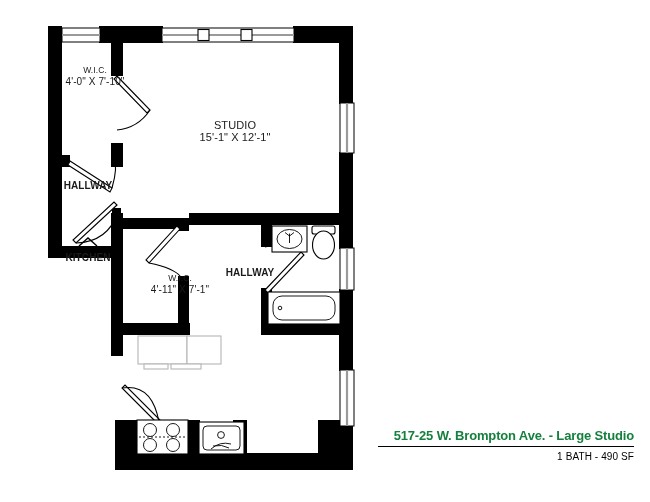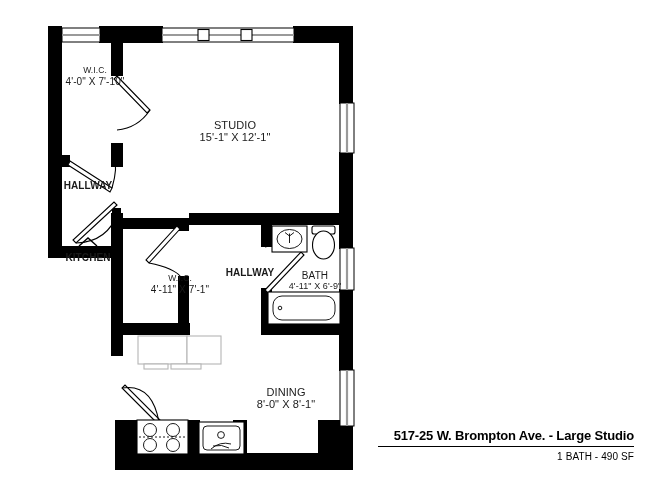--- a/index.html
+++ b/index.html
@@ -63,21 +63,21 @@
     position: absolute;
     left: 378px;
     top: 428px;
     width: 256px;
     text-align: right;
   }
   #title-main {
     font-family: "Liberation Sans", sans-serif;
     font-size: 13px;
     font-weight: bold;
-    color: #000000;
+    color: #15803d;
     letter-spacing: -0.15px;
     white-space: nowrap;
   }
   #title-divider {
     height: 0;
     border-bottom: 1.6px solid #000000;
     margin-top: 3px;
     margin-bottom: 4px;
   }
   #title-sub {
@@ -287,31 +287,23 @@
 
   <div class="plan-label sz-small" style="left:137px; top:274px; width:86px;">
     <span class="lbl-name">W.I.C.</span>
     <span class="lbl-dims">4'-11" X 7'-1"</span>
   </div>
 
   <div class="plan-label sz-plain" style="left:214px; top:267px; width:72px;">
     <span class="lbl-name">HALLWAY</span>
   </div>
 
-  <div class="plan-label sz-bath" style="left:278px; top:270px; width:74px;">
-    <span class="lbl-name">BATH</span>
-    <span class="lbl-dims">4'-11" X 6'-9"</span>
-  </div>
-
-
-
-  <div class="plan-label sz-room" style="left:247px; top:386px; width:78px;">
-    <span class="lbl-name">DINING</span>
-    <span class="lbl-dims">8'-0" X 8'-1"</span>
-  </div>
+
+
+
 
   <div id="title-block">
     <div id="title-main">517-25 W. Brompton Ave. - Large Studio</div>
     <div id="title-divider"></div>
     <div id="title-sub">1 BATH - 490 SF</div>
   </div>
 
 </div>
 
 </body></html>

